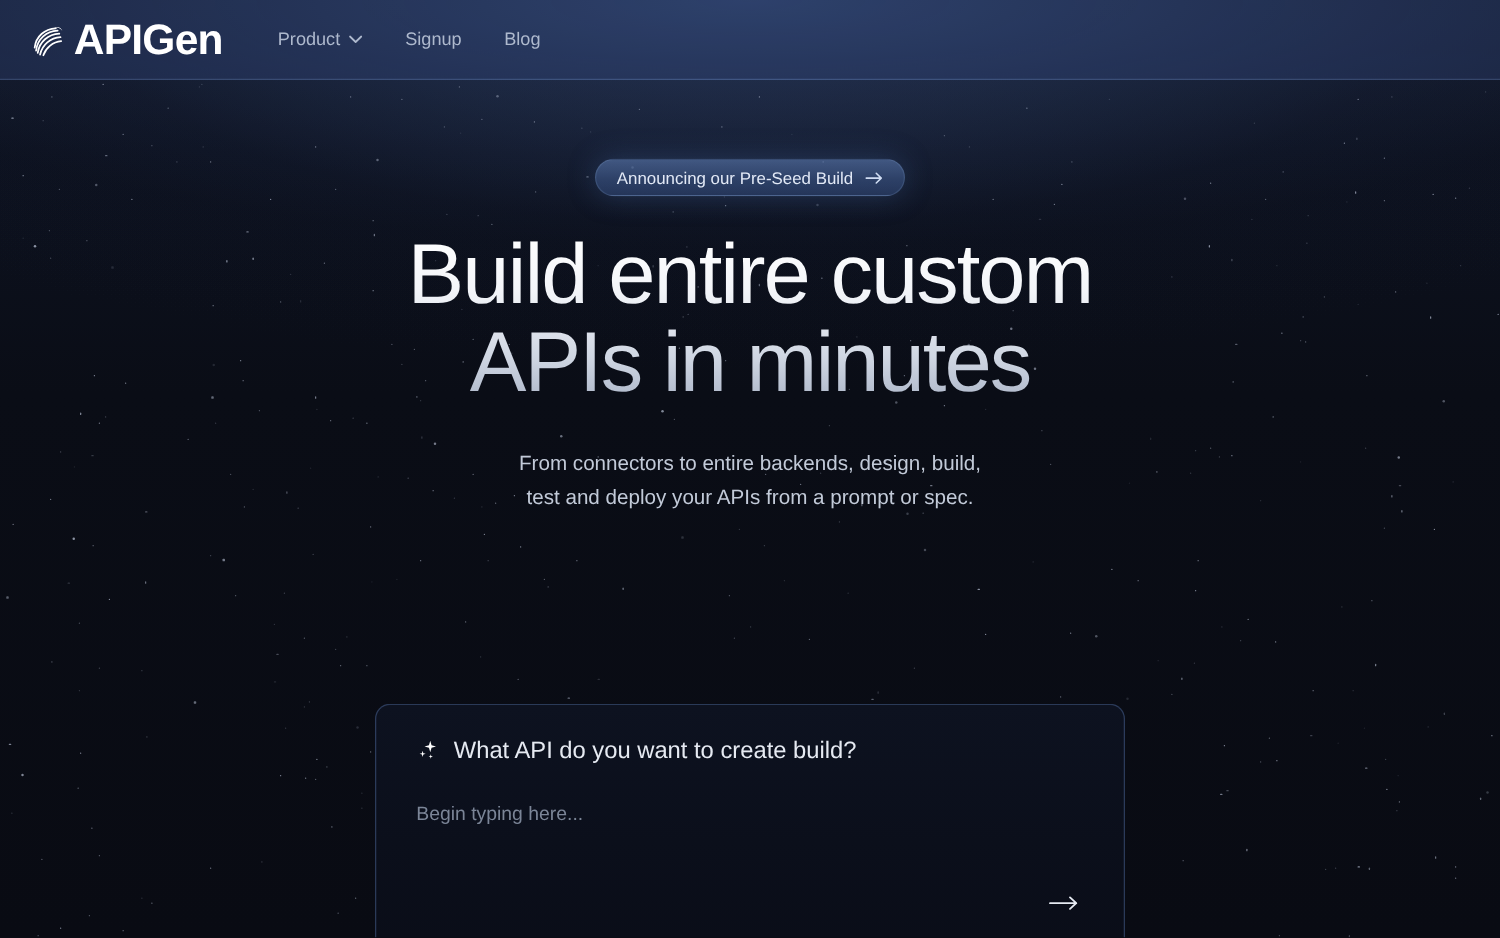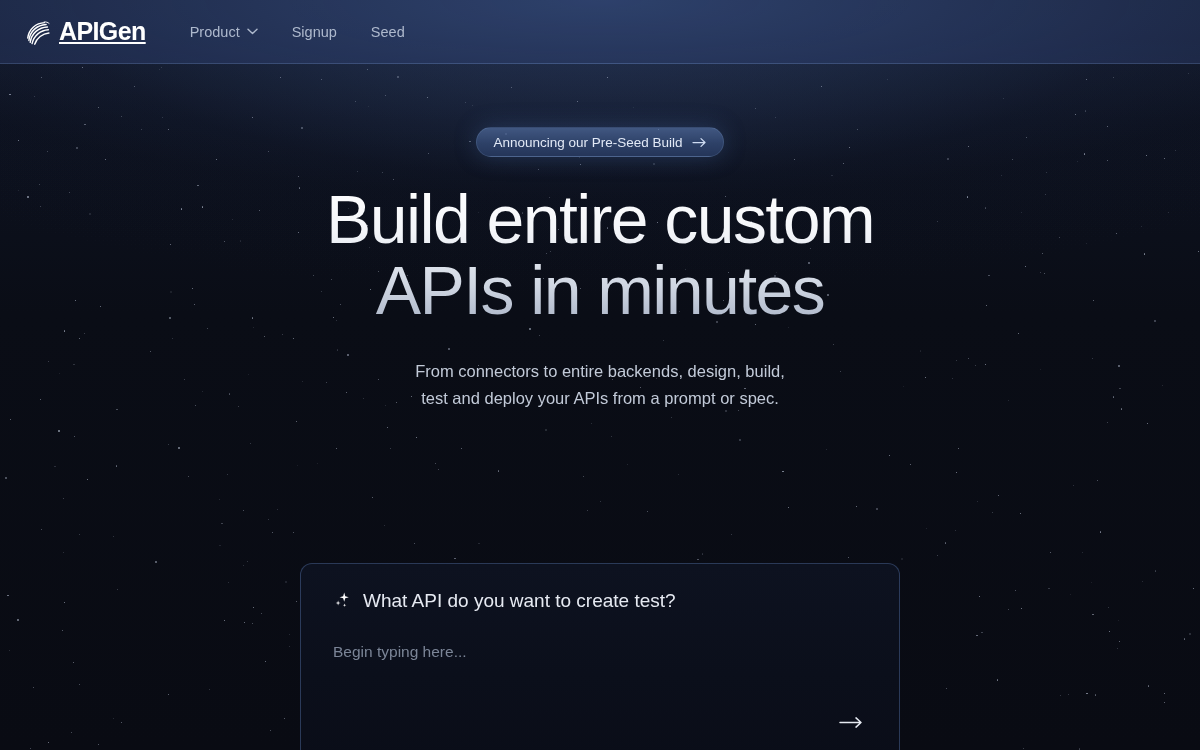--- a/index.html
+++ b/index.html
@@ -59,27 +59,26 @@
 
   #brand {
     display: flex;
     align-items: center;
     gap: 5px;
     margin-right: 44px;
     cursor: pointer;
   }
   #brand .mark { width: 30px; height: 30px; display: block; flex: none; }
   #brand .wordmark {
-    font-size: 25px;
+    font-size: 34px;
     font-weight: 700;
     letter-spacing: -0.6px;
     color: #ffffff;
     line-height: 1;
     white-space: nowrap;
-    text-decoration: underline;
   }
 
   #primary-nav {
     display: flex;
     align-items: center;
     gap: 34px;
   }
   .nav-link {
     font-size: 14.5px;
     color: #aeb9cd;
@@ -687,21 +686,21 @@
         <svg class="chev" width="11" height="7" viewBox="0 0 11 7">
           <path d="M1 1.2 L5.5 5.6 L10 1.2" fill="none" stroke="#aeb9cd" stroke-width="1.4" stroke-linecap="round" stroke-linejoin="round"></path>
         </svg>
       </div>
 
       <div class="nav-link">
         <span>Signup</span>
       </div>
 
       <div class="nav-link">
-        <span>Seed</span>
+        <span>Blog</span>
       </div>
 
     </nav>
 
 
   </div>
 
   <div id="hero">
 
     <div id="announcement-badge">
@@ -721,21 +720,21 @@
   </div>
 
   <div id="prompt-card">
 
     <div id="prompt-heading">
       <svg width="21" height="21" viewBox="0 0 21 21">
         <path d="M11.2 1.6 L12.25 5.15 L15.8 6.2 L12.25 7.25 L11.2 10.8 L10.15 7.25 L6.6 6.2 L10.15 5.15 Z" fill="#ffffff"></path>
         <path d="M5.1 9.6 L5.66 11.5 L7.56 12.06 L5.66 12.62 L5.1 14.52 L4.54 12.62 L2.64 12.06 L4.54 11.5 Z" fill="#ffffff"></path>
         <path d="M11.6 12.4 L12.0 13.75 L13.35 14.15 L12.0 14.55 L11.6 15.9 L11.2 14.55 L9.85 14.15 L11.2 13.75 Z" fill="#ffffff"></path>
       </svg>
-      <span class="heading-text">What API do you want to create test?</span>
+      <span class="heading-text">What API do you want to create build?</span>
     </div>
 
     <input id="prompt-input" type="text" placeholder="Begin typing here..." style="">
 
     <button id="prompt-submit">
       <svg width="24" height="13" viewBox="0 0 24 13">
         <path d="M1 6.5 H22 M17 1.9 L22 6.5 L17 11.1" fill="none" stroke="#e6eaf2" stroke-width="1.5" stroke-linecap="round" stroke-linejoin="round"></path>
       </svg>
     </button>
 

